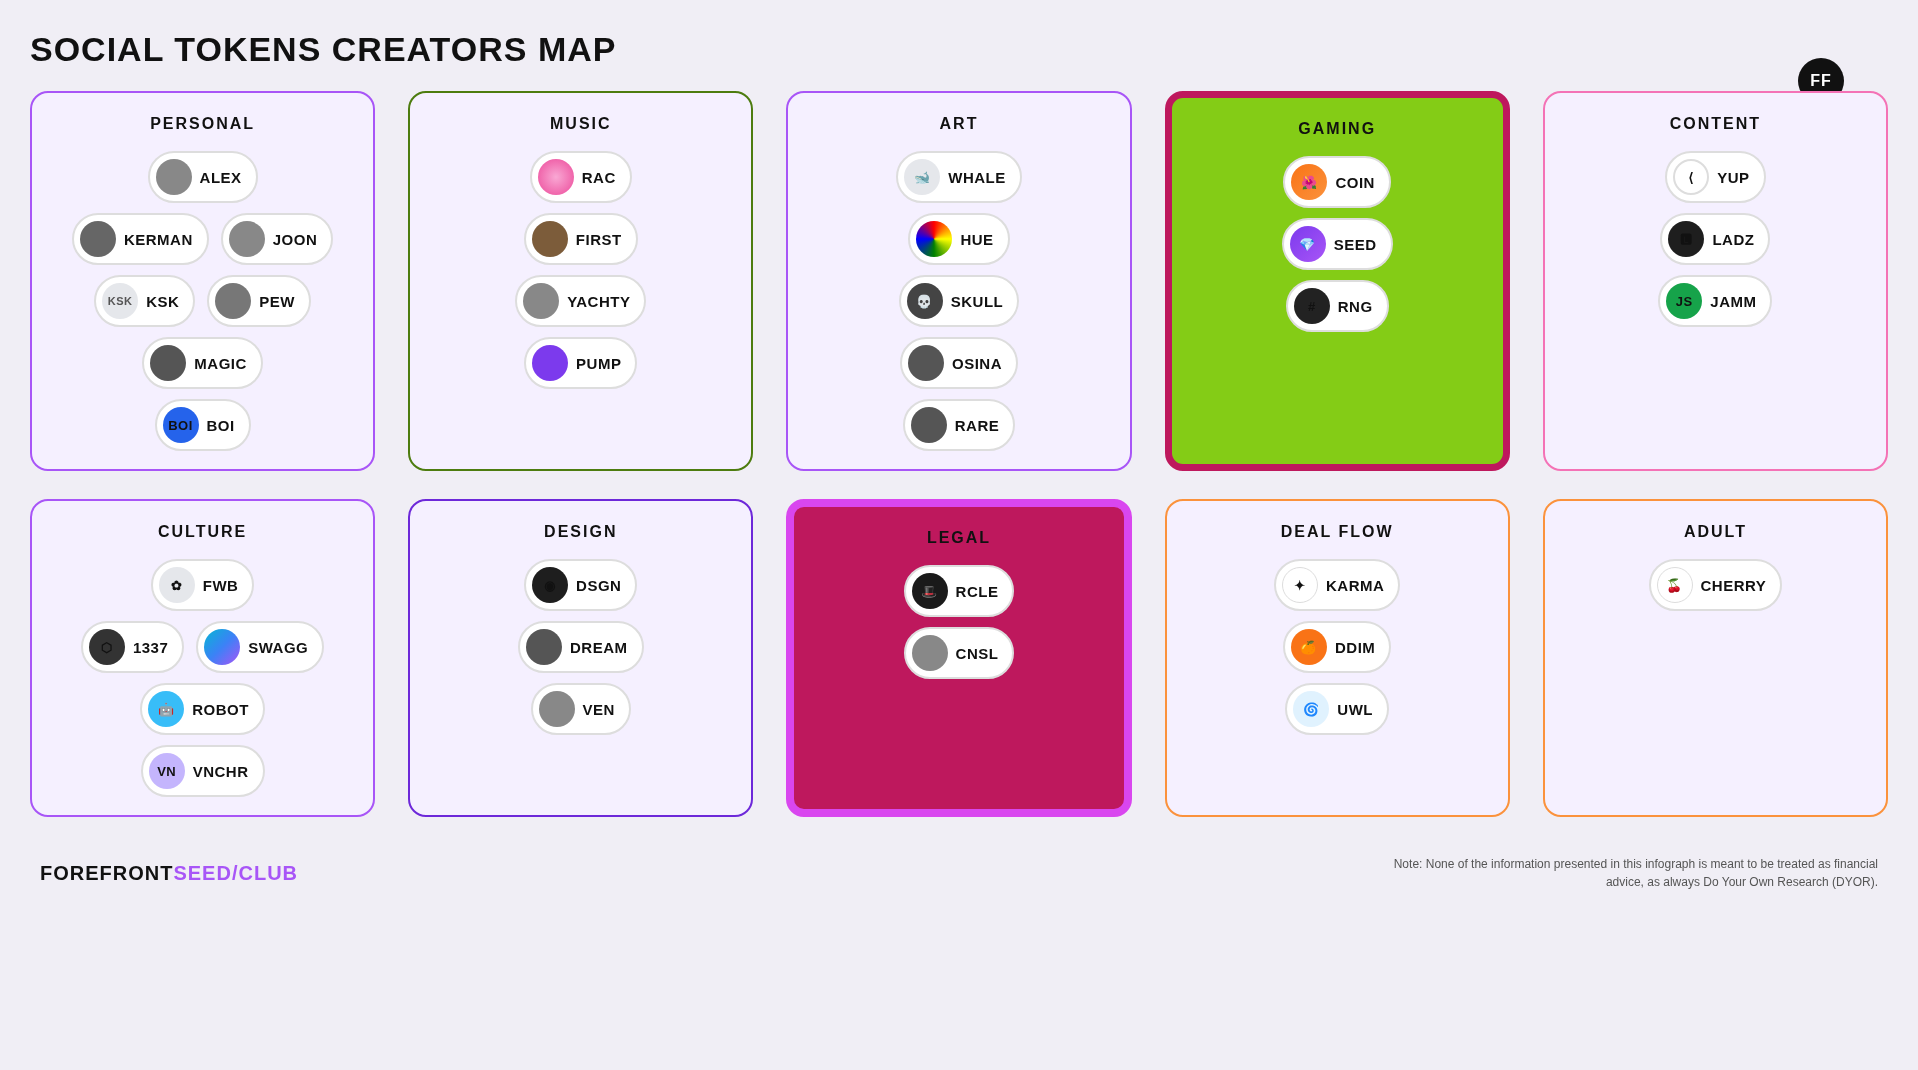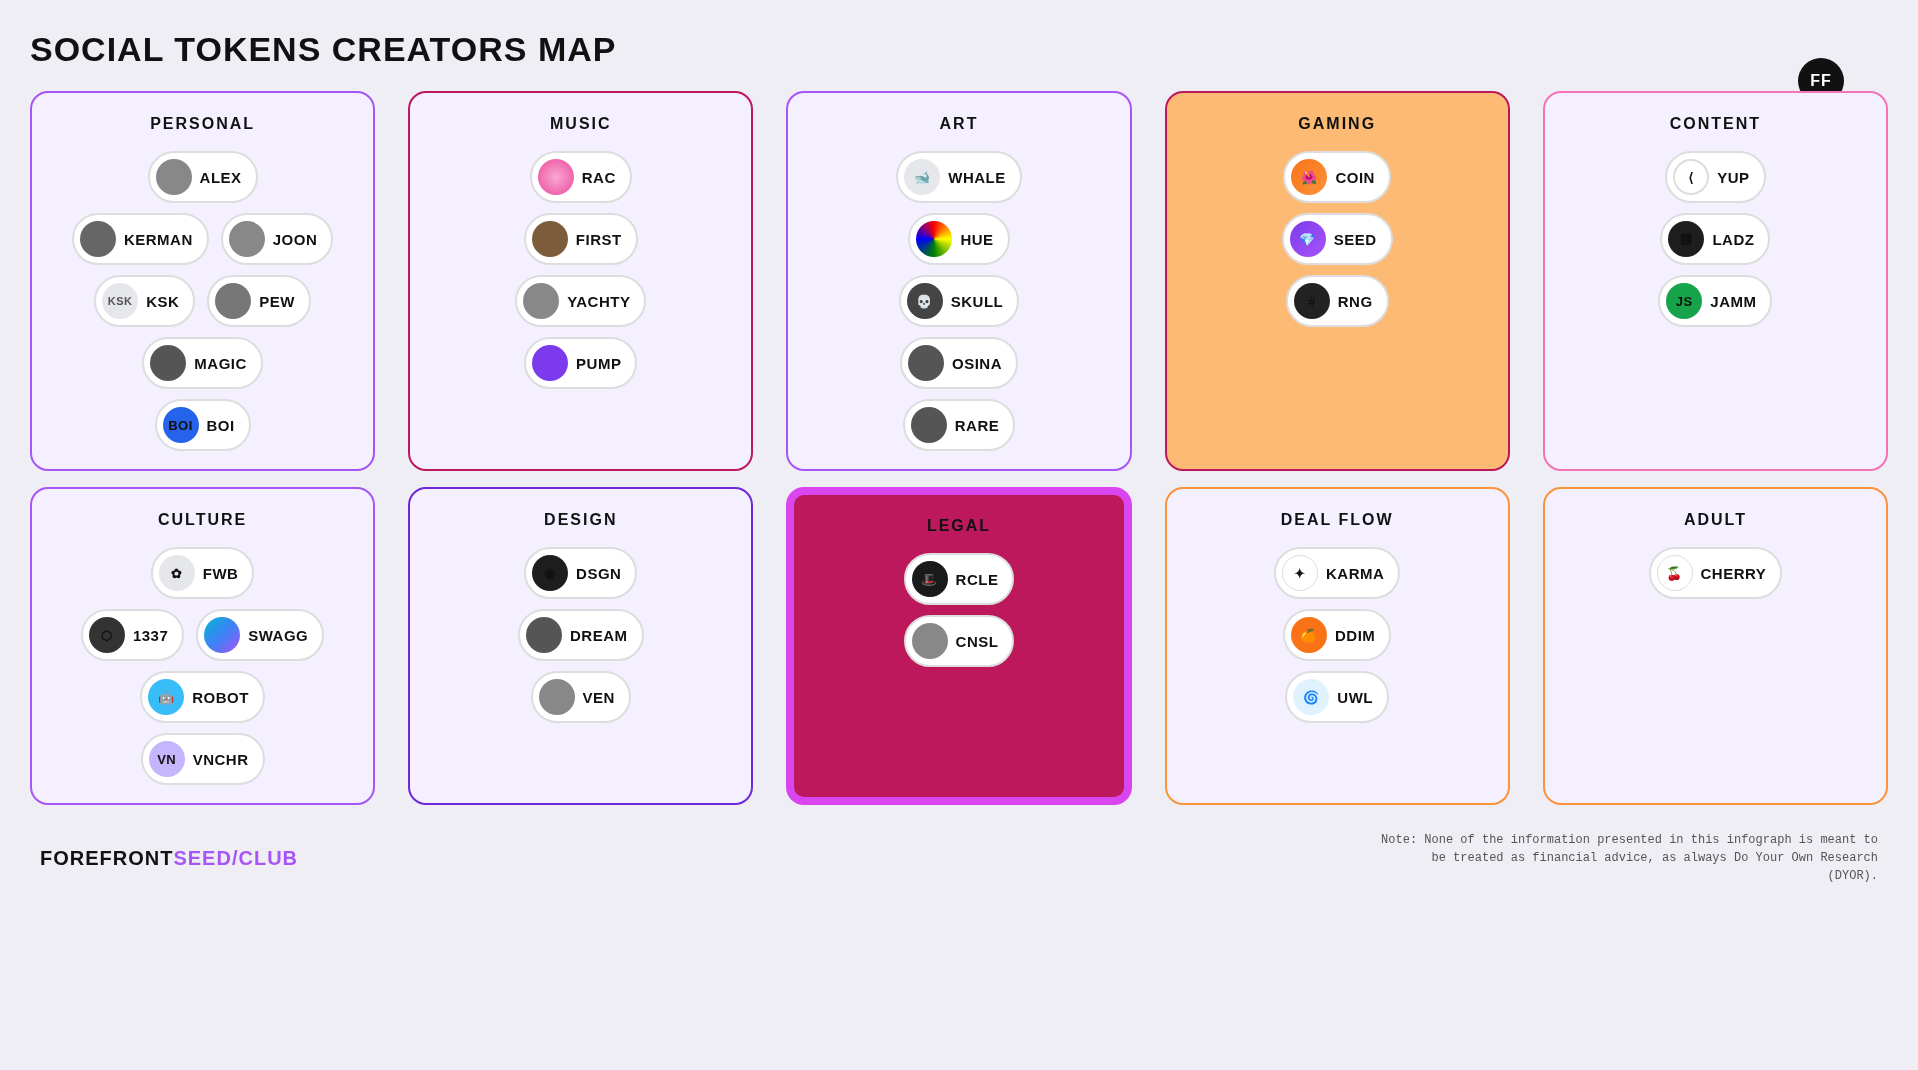--- a/index.html
+++ b/index.html
@@ -21,37 +21,37 @@
       font-weight: 900;
       color: #111;
       letter-spacing: 1px;
       margin-bottom: 22px;
     }
 
     .grid {
       display: grid;
       grid-template-columns: repeat(5, 1fr);
       gap: 33px;
-      margin-bottom: 16px;
+      margin-bottom: 28px;
     }
 
     .card {
       border-radius: 18px;
       padding: 22px 18px 18px 18px;
       min-height: 280px;
       display: flex;
       flex-direction: column;
       align-items: center;
       position: relative;
     }
 
     .card-personal { background: #f5f0ff; border: 2px solid #a855f7; }
-    .card-music    { background: #f5f0ff; border: 2px solid #be185d; }
+    .card-music    { background: #f5f0ff; border: 2px solid #4d7c0f; }
     .card-art      { background: #f5f0ff; border: 2px solid #a855f7; }
-    .card-gaming   { background: #fdba74; border: 2px solid #be185d; }
+    .card-gaming   { background: #84cc16; border: 7px solid #be185d; }
     .card-content  { background: #f5f0ff; border: 2px solid #f472b6; }
     .card-culture  { background: #f5f0ff; border: 2px solid #a855f7; }
     .card-design   { background: #f5f0ff; border: 2px solid #6d28d9; }
     .card-legal    { background: #be185d; border: 8px solid #d946ef; }
     .card-dealflow { background: #f5f0ff; border: 2px solid #fb923c; }
     .card-adult    { background: #f5f0ff; border: 2px solid #fb923c; }
 
     .card-title {
       font-size: 16px;
       font-weight: 900;
@@ -134,21 +134,20 @@
     .footer-logo-sc span {
       color: #a855f7;
     }
 
     .footer-note {
       font-size: 12px;
       color: #555;
       text-align: right;
       max-width: 500px;
       line-height: 1.5;
-      font-family: Liberation Mono, monospace;
     }
 
     .top-right-badge {
       position: absolute;
       top: 28px;
       right: 44px;
       width: 46px;
       height: 46px;
       background: #111;
       border-radius: 50%;

